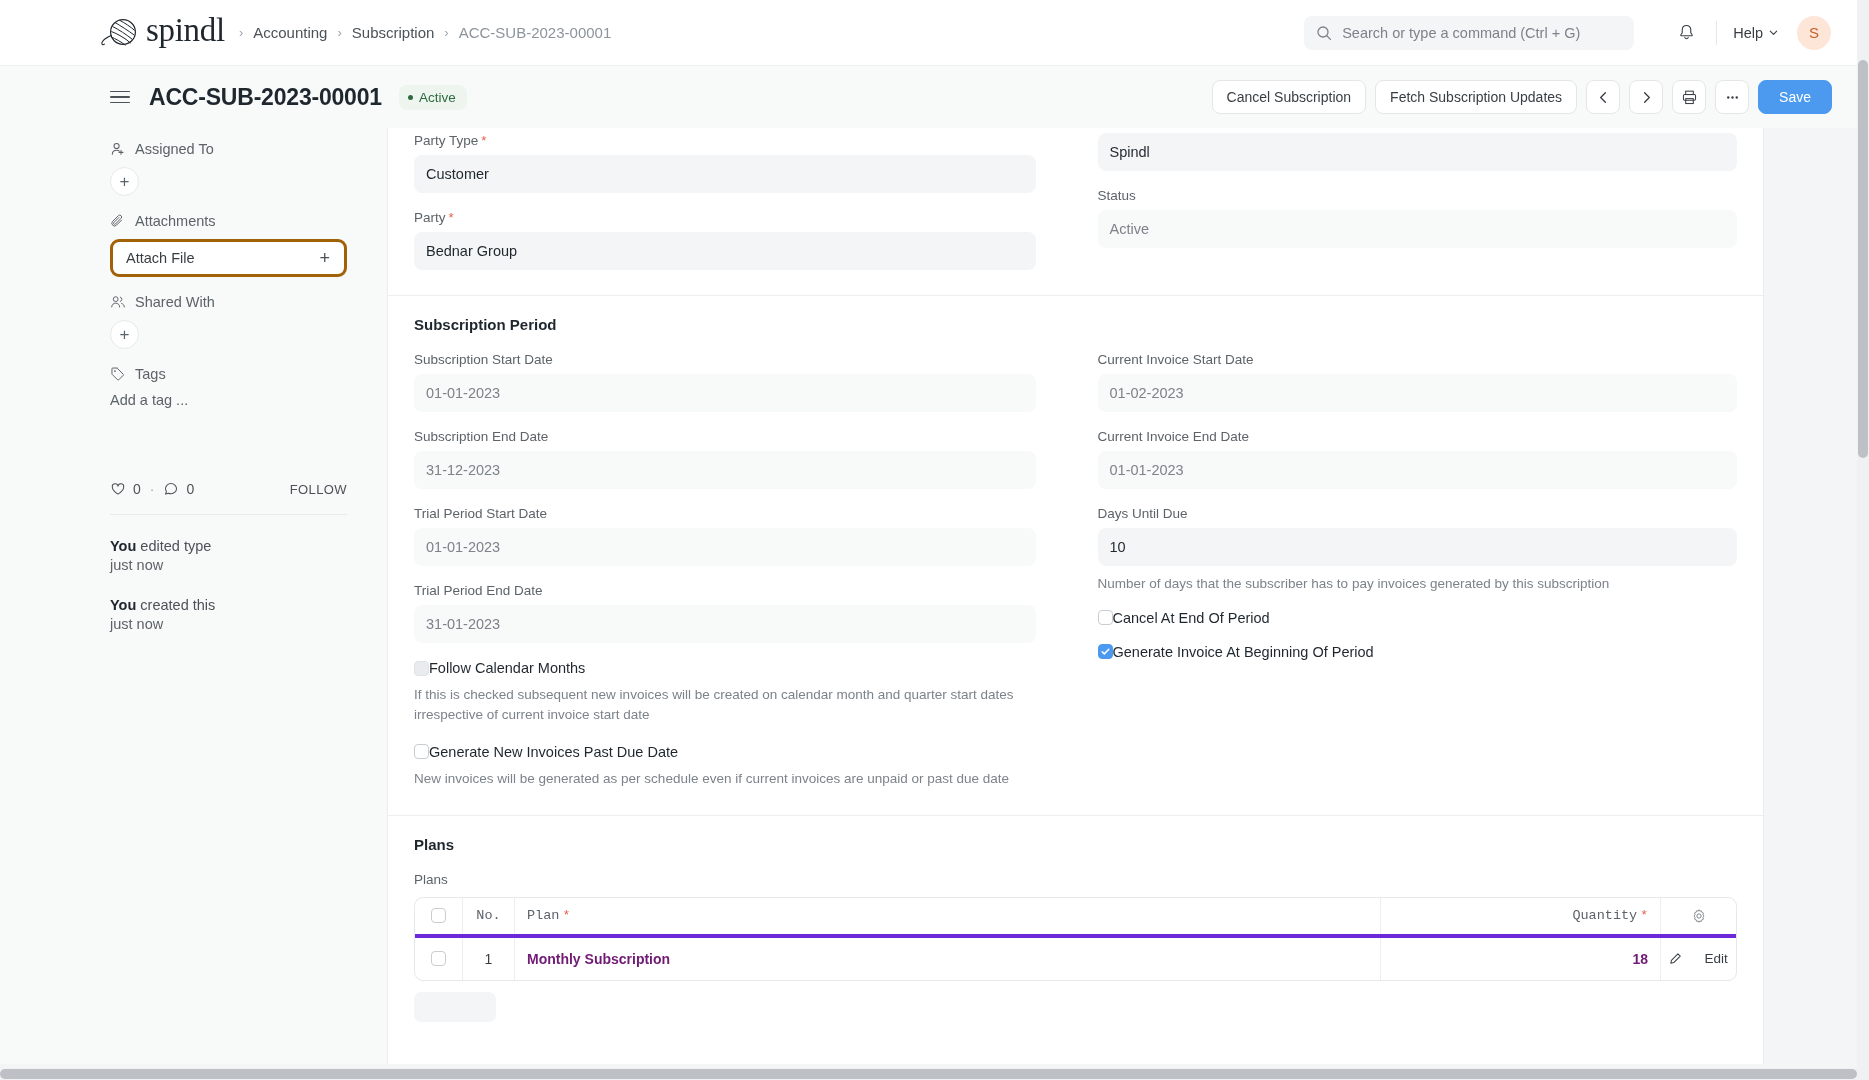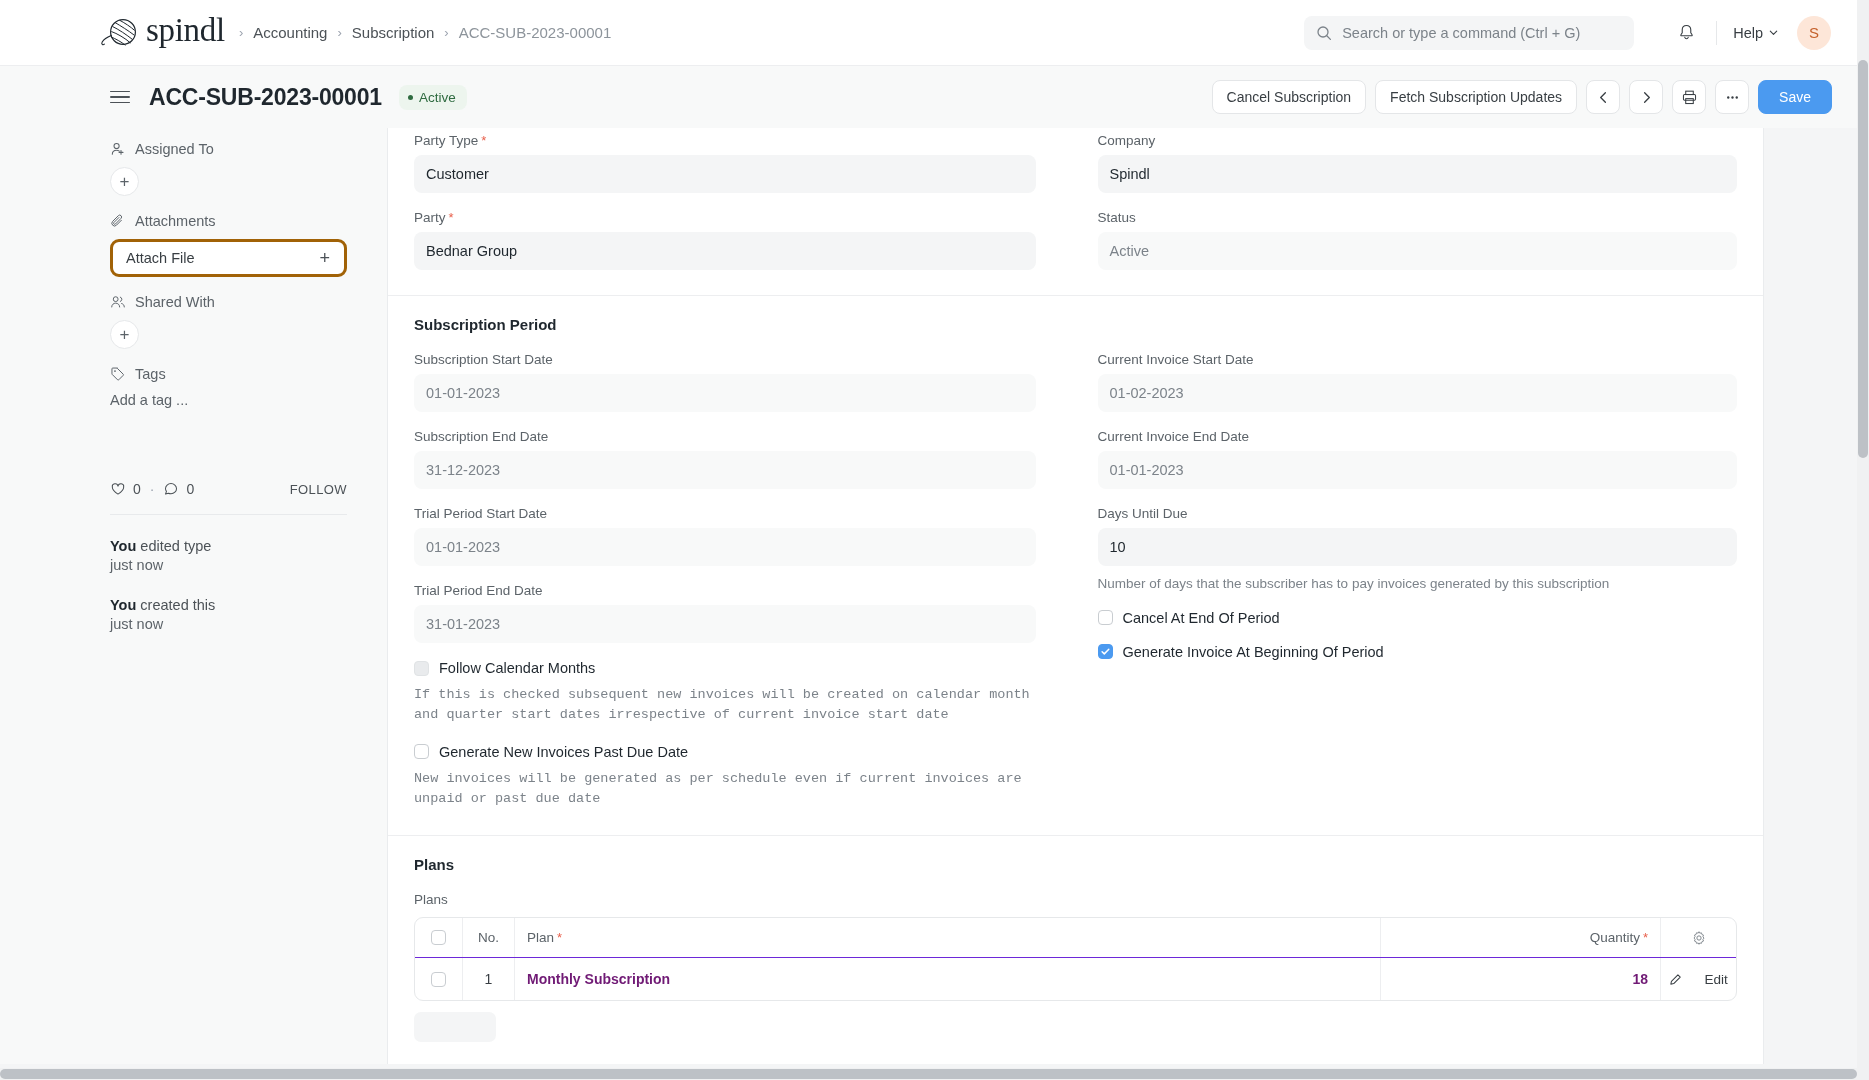--- a/index.html
+++ b/index.html
@@ -194,48 +194,48 @@
     font-size: 14.5px; color: #1F272E;
   }
   .field-control.readonly { background: #F8F9F9; color: #7C838A; }
   .field-control.date { background: #F8F9F9; color: #7C838A; }
   .field-desc {
     font-size: 13.5px; color: #7C838A;
     margin-top: -9px; margin-bottom: 16px; line-height: 1.45;
     max-width: 640px;
   }
   .check-row {
-    display: flex; align-items: center; gap: 10px;
+    display: flex; align-items: center; 
     margin-bottom: 9px; margin-top: 3px;
   }
   .cbox {
     width: 15px; height: 15px; border-radius: 4px;
     border: 1px solid #C9CDD1; background: #FFFFFF;
     flex: 0 0 15px;
   }
   .cbox.disabled { background: #E9EBED; border-color: #E0E3E5; }
   .cbox.checked {
     background: #4B9AF0; border-color: #4B9AF0;
     display: flex; align-items: center; justify-content: center;
   }
   .check-label { font-size: 14.5px; color: #1F272E; }
   .check-desc {
     font-size: 13.5px; color: #7C838A;
-    line-height: 1.5; margin: 4px 0 18px 0; max-width: 650px; font-family: Liberation Mono, monospace;
+    line-height: 1.5; margin: 4px 0 18px 0; max-width: 650px;
   }
 
   
   .tbl-label { font-size: 13.5px; color: #5C6369; margin-bottom: 10px; }
   .grid-tbl {
     border: 1px solid #E6E8EA; border-radius: 9px;
     overflow: hidden;
     width: 100%;
   }
   .grid-row { display: flex; align-items: center; }
-  .grid-head { height: 40px; border-bottom: 1px solid #6d28d9; }
+  .grid-head { height: 40px; border-bottom: 4px solid #6d28d9; font-family: Liberation Mono, monospace; }
   .grid-body-row { height: 42px; }
   .cell { padding: 0 12px; font-size: 14px; color: #1F272E; display: flex; align-items: center; height: 100%; }
   .cell.c-check { width: 48px; justify-content: center; border-right: 1px solid #EDEEF0; }
   .cell.c-no { width: 52px; justify-content: center; border-right: 1px solid #EDEEF0; color: #383E43; }
   .cell.c-plan { flex: 1; border-right: 1px solid #EDEEF0; }
   .cell.c-qty { width: 280px; justify-content: flex-end; border-right: 1px solid #EDEEF0; }
   .cell.c-gear { width: 75px; justify-content: center; }
   .grid-head .cell { color: #5C6369; font-size: 13.5px; }
   .cell-bold { font-weight: bold; color: #701a75; }
   .row-cbox {
@@ -486,23 +486,20 @@
             <div class="field">
               <div class="field-label">
                 <span>Party</span>
                 <span class="req">*</span>
               </div>
               <div class="field-control">Bednar Group</div>
             </div>
           </div>
           <div class="col">
             <div class="field">
-              <div class="field-label">
-                <span>Company</span>
-              </div>
               <div class="field-control">Spindl</div>
             </div>
             <div class="field">
               <div class="field-label">
                 <span>Status</span>
               </div>
               <div class="field-control readonly">Active</div>
             </div>
           </div>
         </div>

